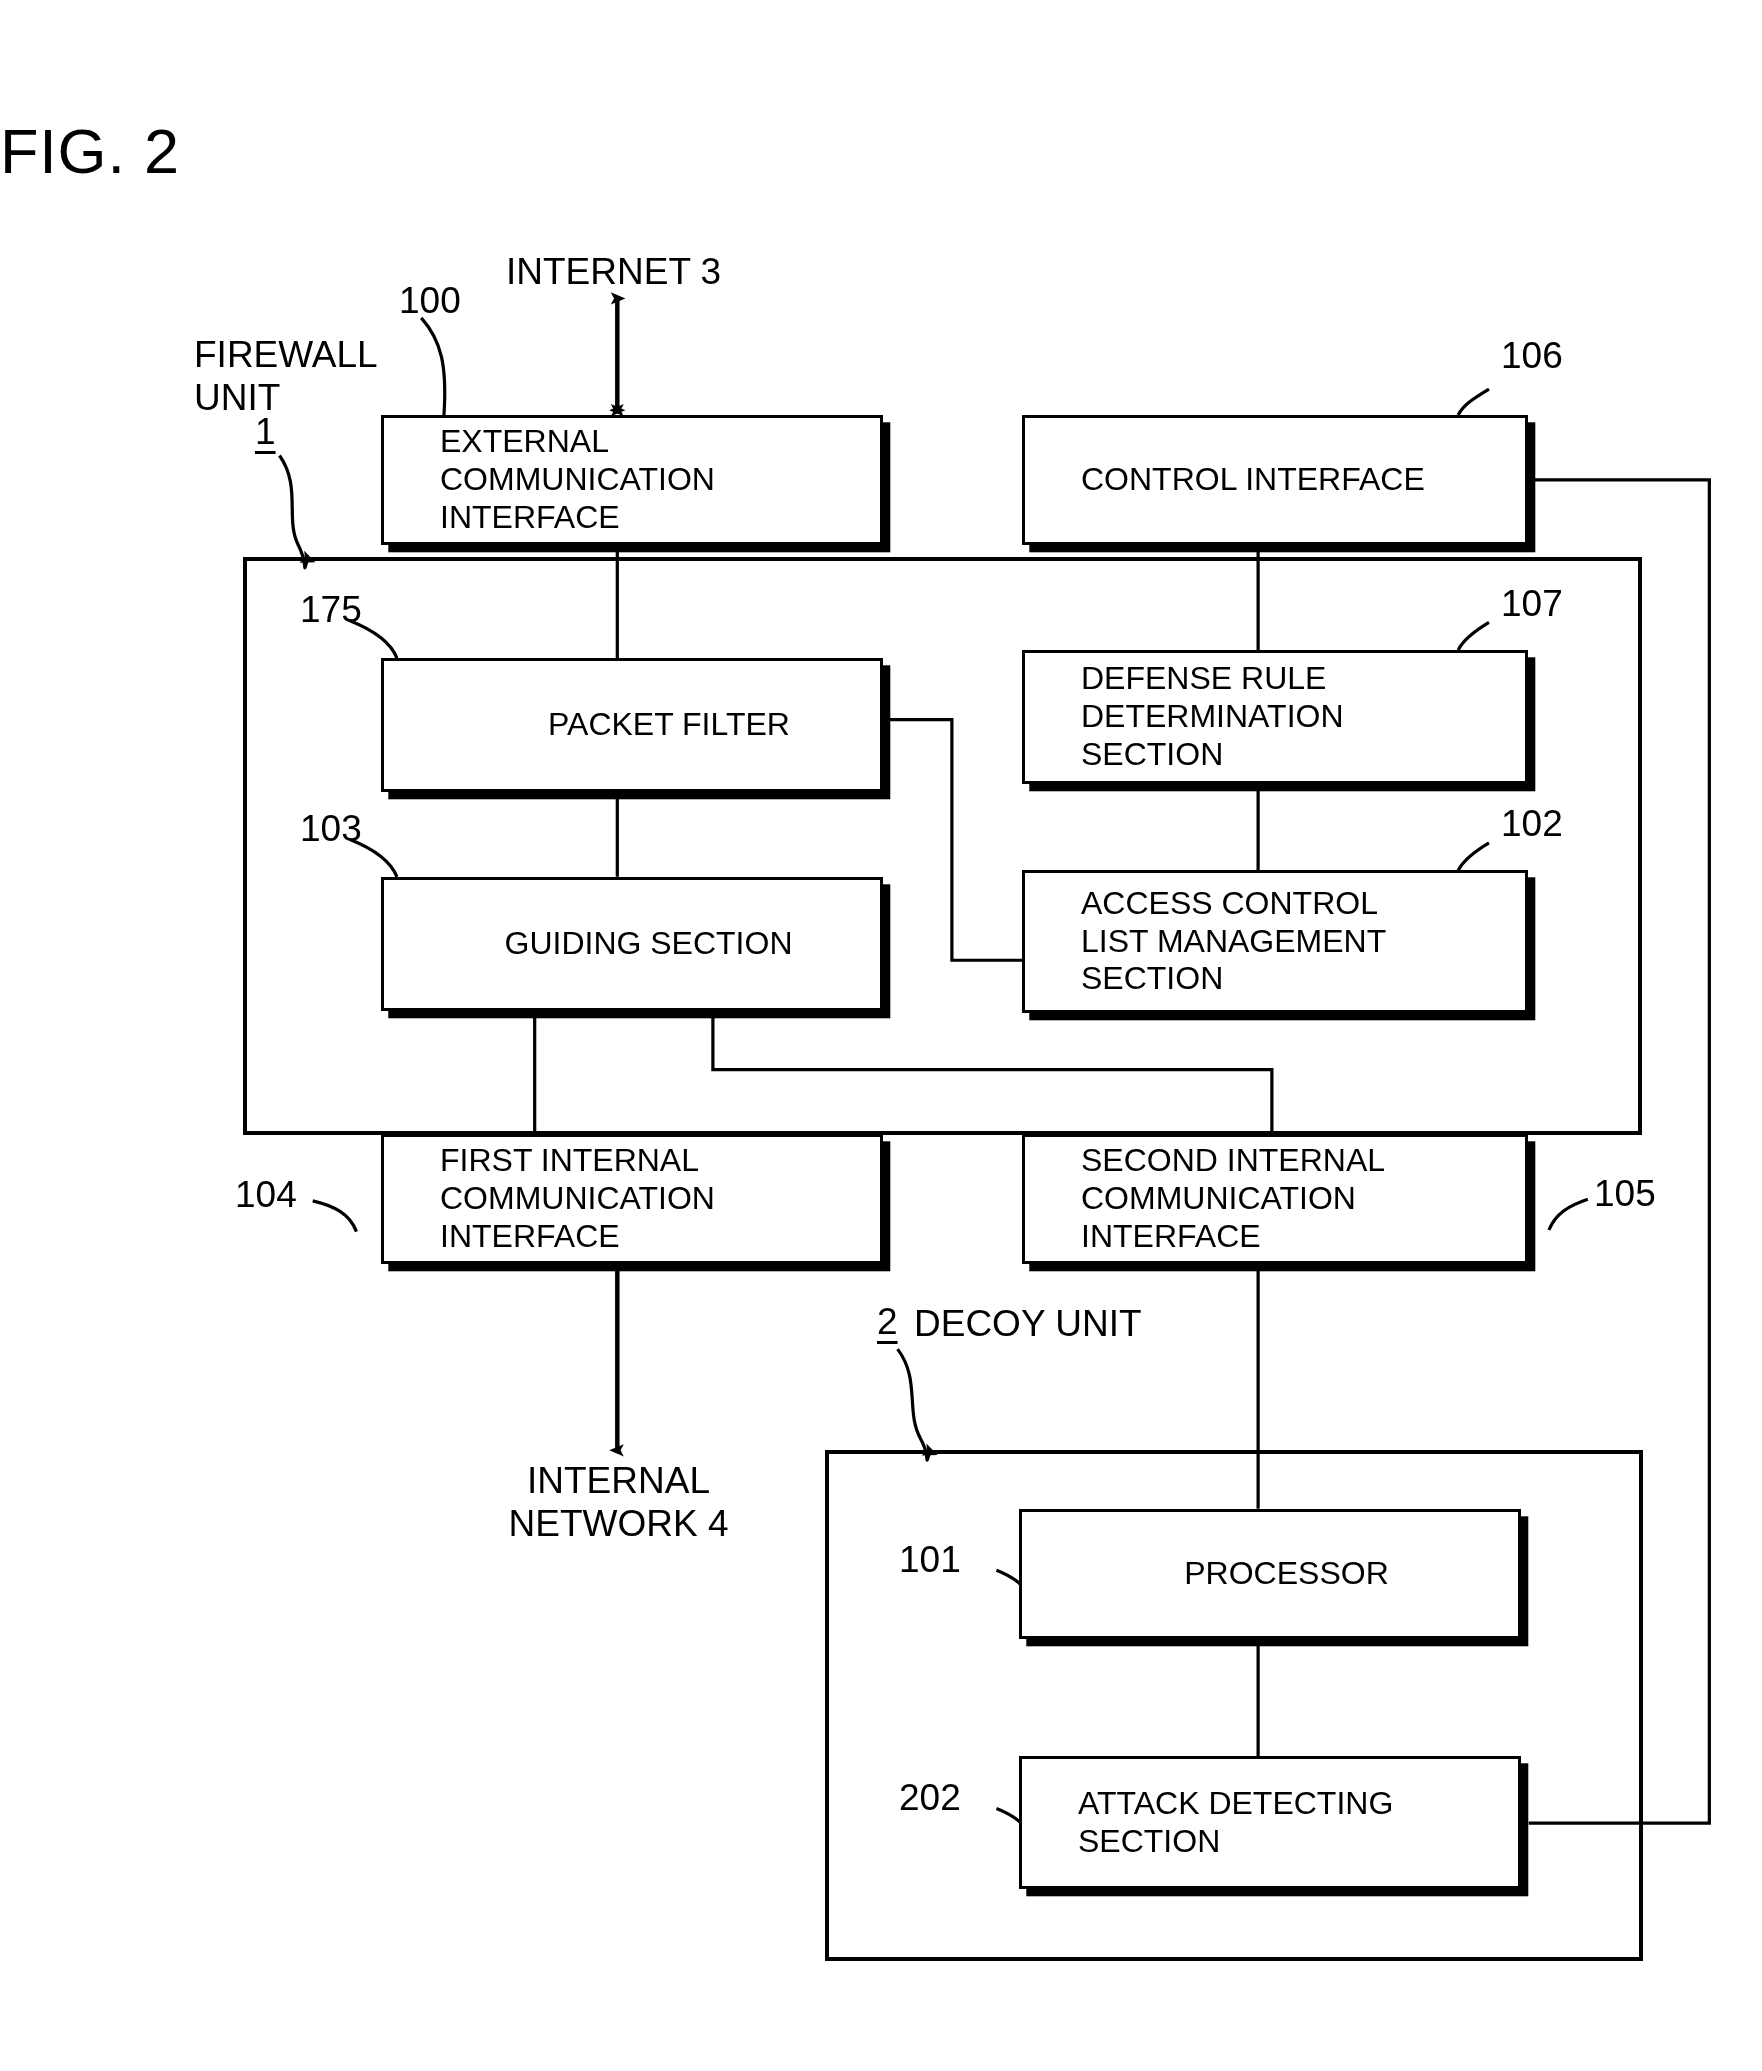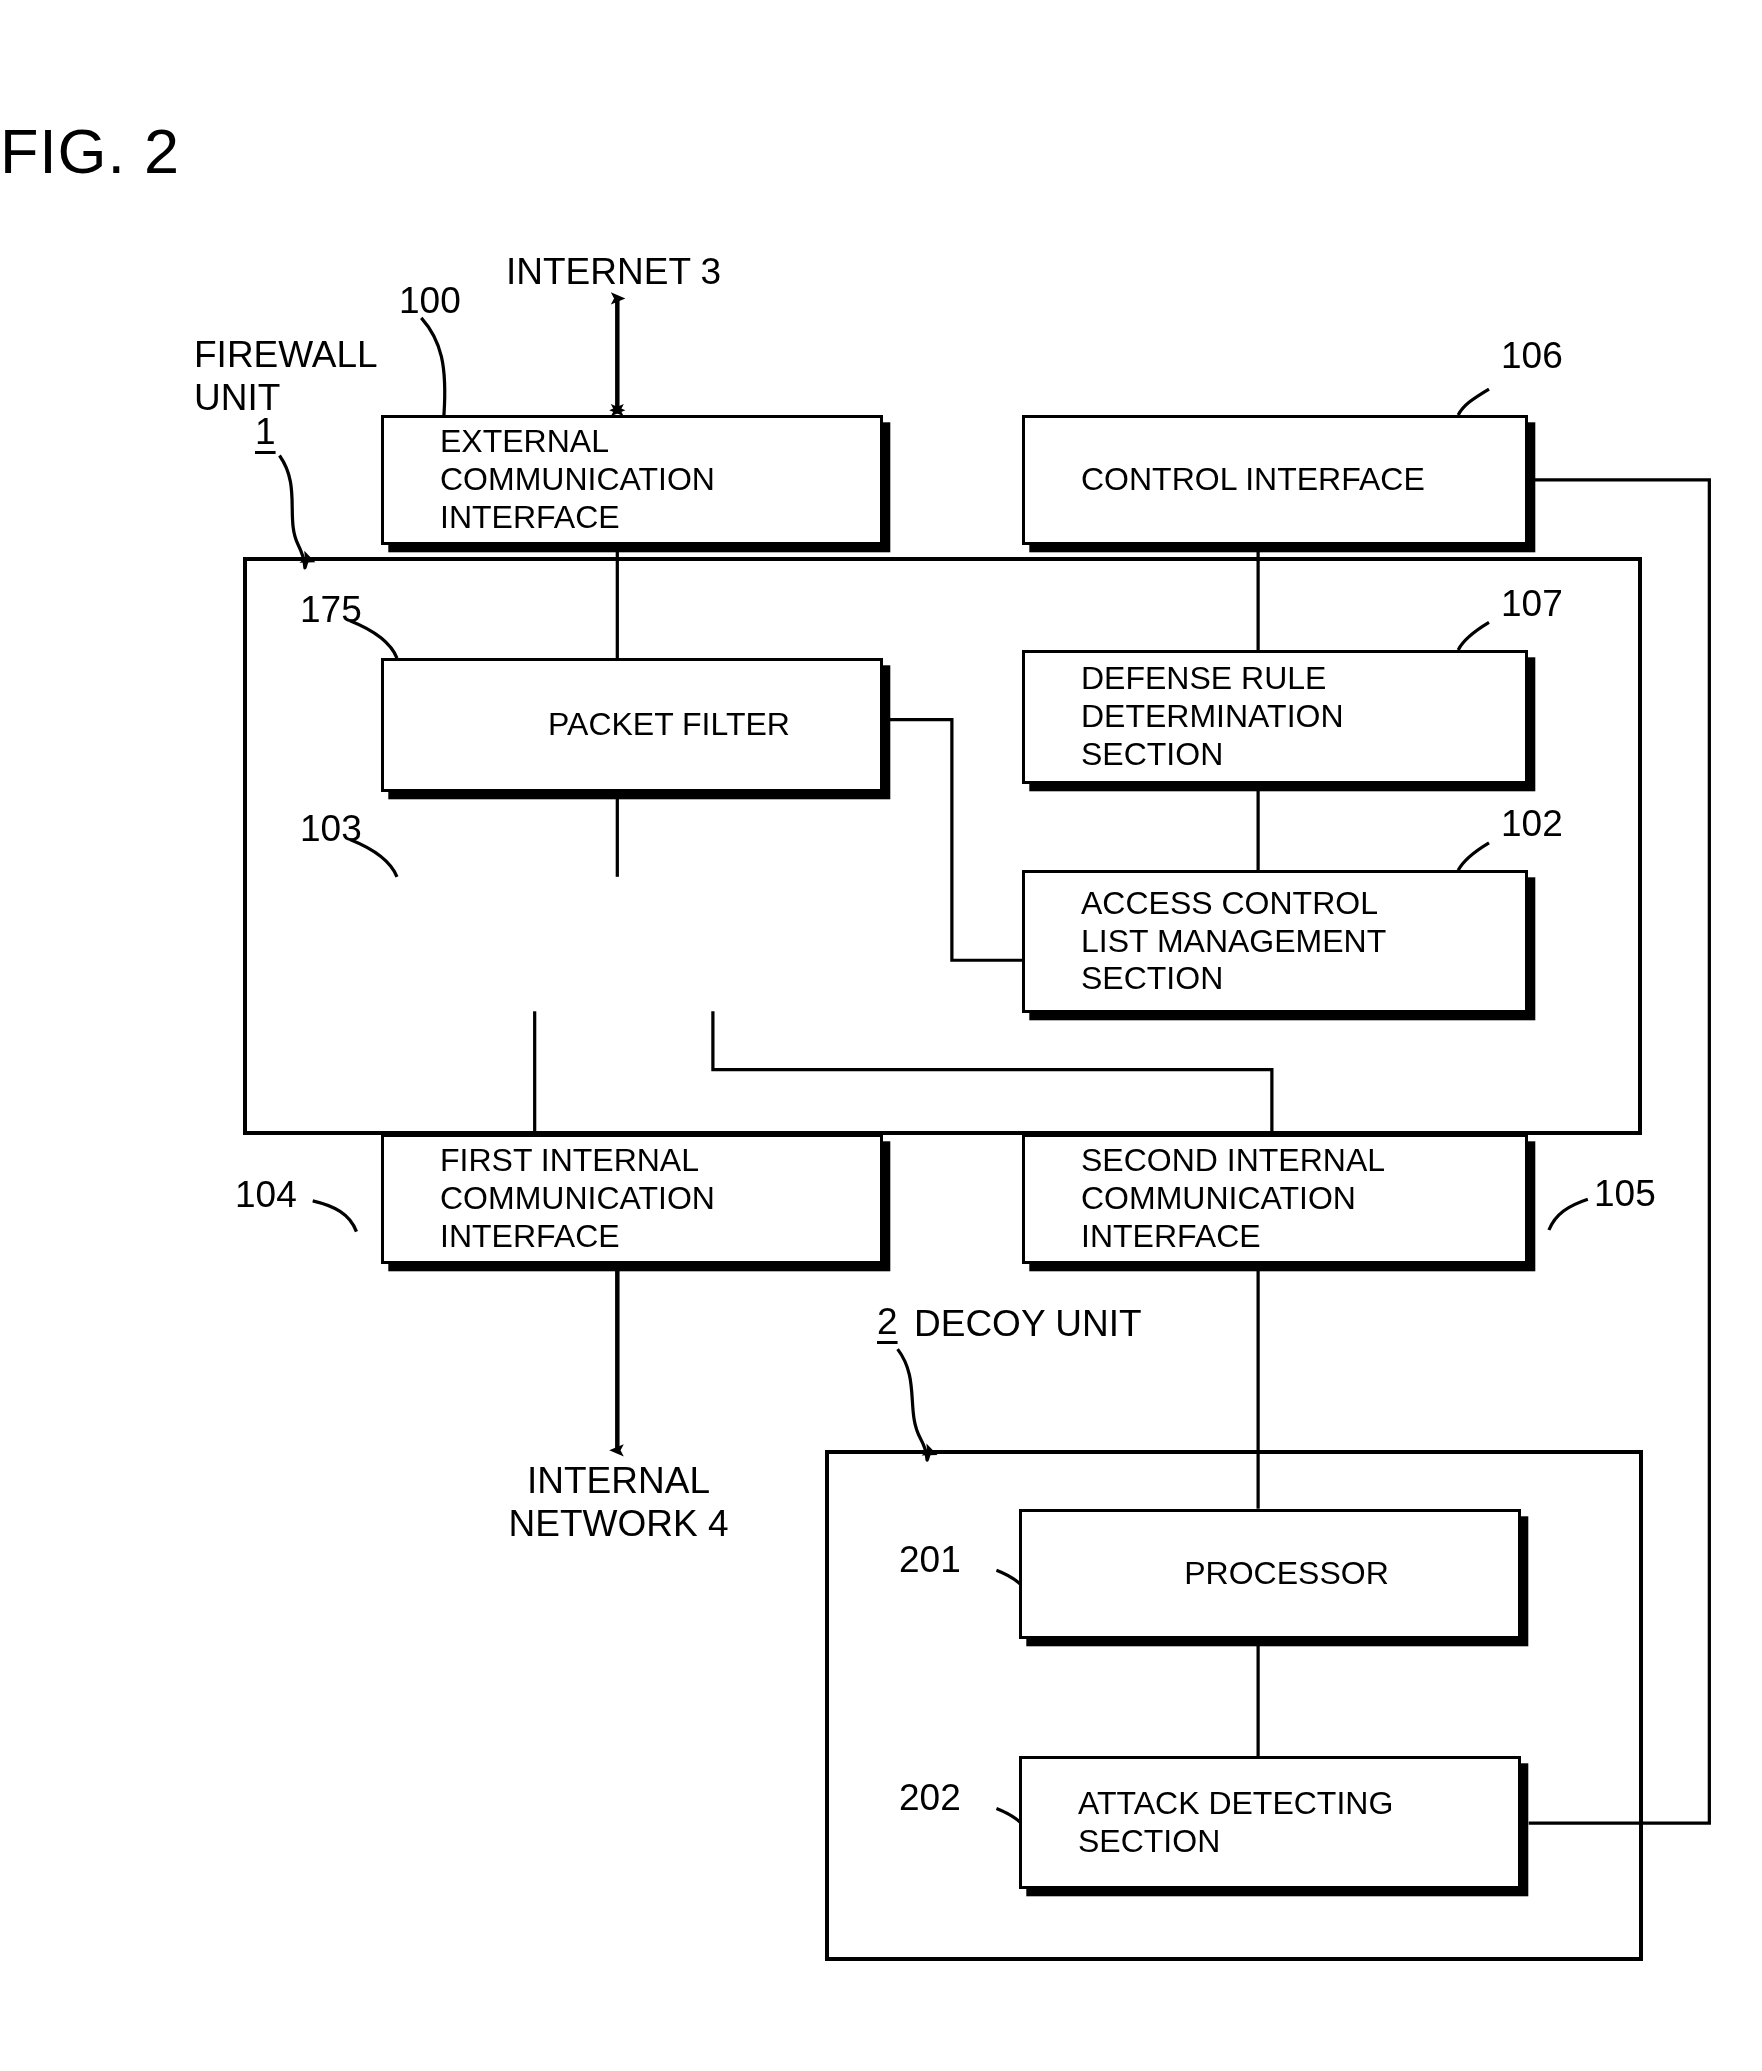--- a/index.html
+++ b/index.html
@@ -175,20 +175,23 @@
   <div class="box align-center" style="left:381px; top:658px; width:502px; height:134px;padding-left:41px;">
     <div class="box-label">PACKET FILTER</div>
   </div>
 
   <div class="box align-left" style="left:1022px; top:650px; width:506px; height:134px;">
     <div class="box-label">DEFENSE RULE
 DETERMINATION
 SECTION</div>
   </div>
 
+  <div class="box align-center" style="left:381px; top:877px; width:502px; height:134px;">
+    <div class="box-label">GUIDING SECTION</div>
+  </div>
 
   <div class="box align-left" style="left:1022px; top:870px; width:506px; height:143px;">
     <div class="box-label">ACCESS CONTROL
 LIST MANAGEMENT
 SECTION</div>
   </div>
 
   <div class="box align-left" style="left:381px; top:1134px; width:502px; height:130px;">
     <div class="box-label">FIRST INTERNAL
 COMMUNICATION
@@ -219,21 +222,21 @@
   <div class="ref" style="left:1501px; top:585px;">107</div>
 
   <div class="ref" style="left:300px; top:810px;">103</div>
 
   <div class="ref" style="left:1501px; top:805px;">102</div>
 
   <div class="ref" style="left:235px; top:1176px;">104</div>
 
   <div class="ref" style="left:1594px; top:1175px;">105</div>
 
-  <div class="ref" style="left:899px; top:1541px;">201</div>
+  <div class="ref" style="left:899px; top:1541px;">101</div>
 
   <div class="ref" style="left:899px; top:1779px;">202</div>
 
   <div class="annot" style="left:194px; top:334px;">FIREWALL
 UNIT</div>
 
   <div class="ref underlined" style="left:255px; top:413px;">1</div>
 
   <div class="annot" style="left:506px; top:251px;">INTERNET 3</div>
 

